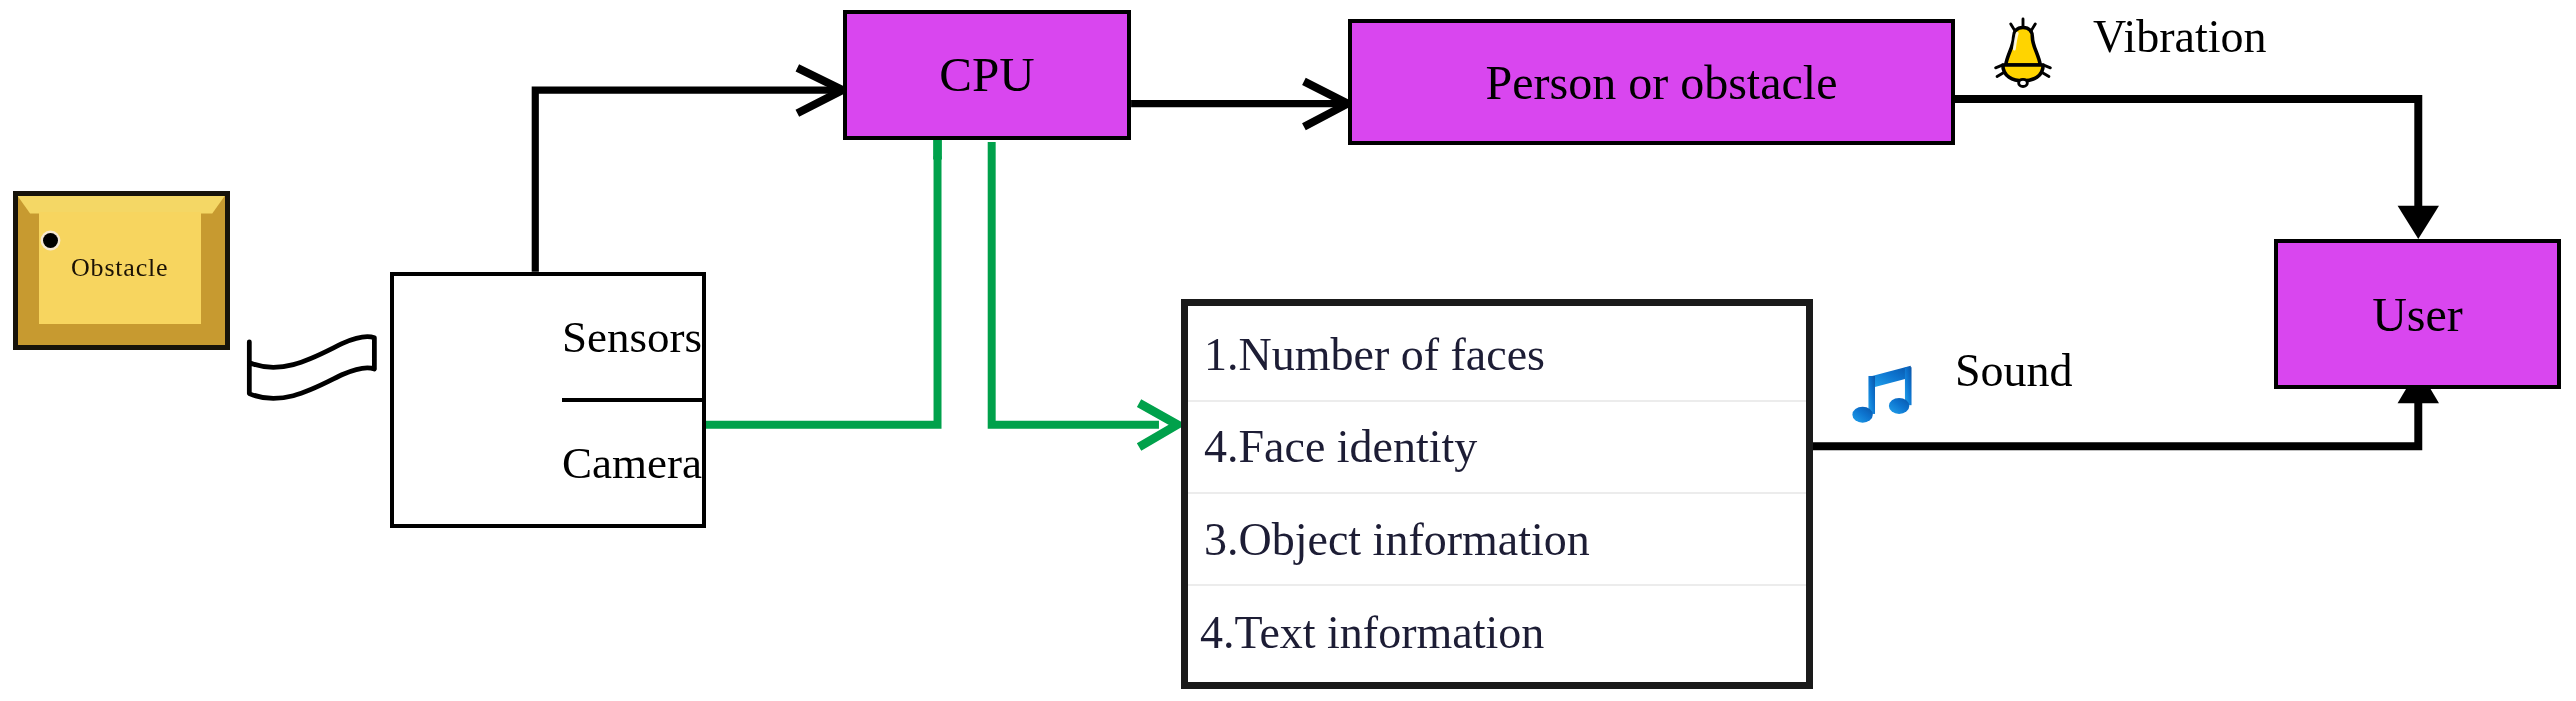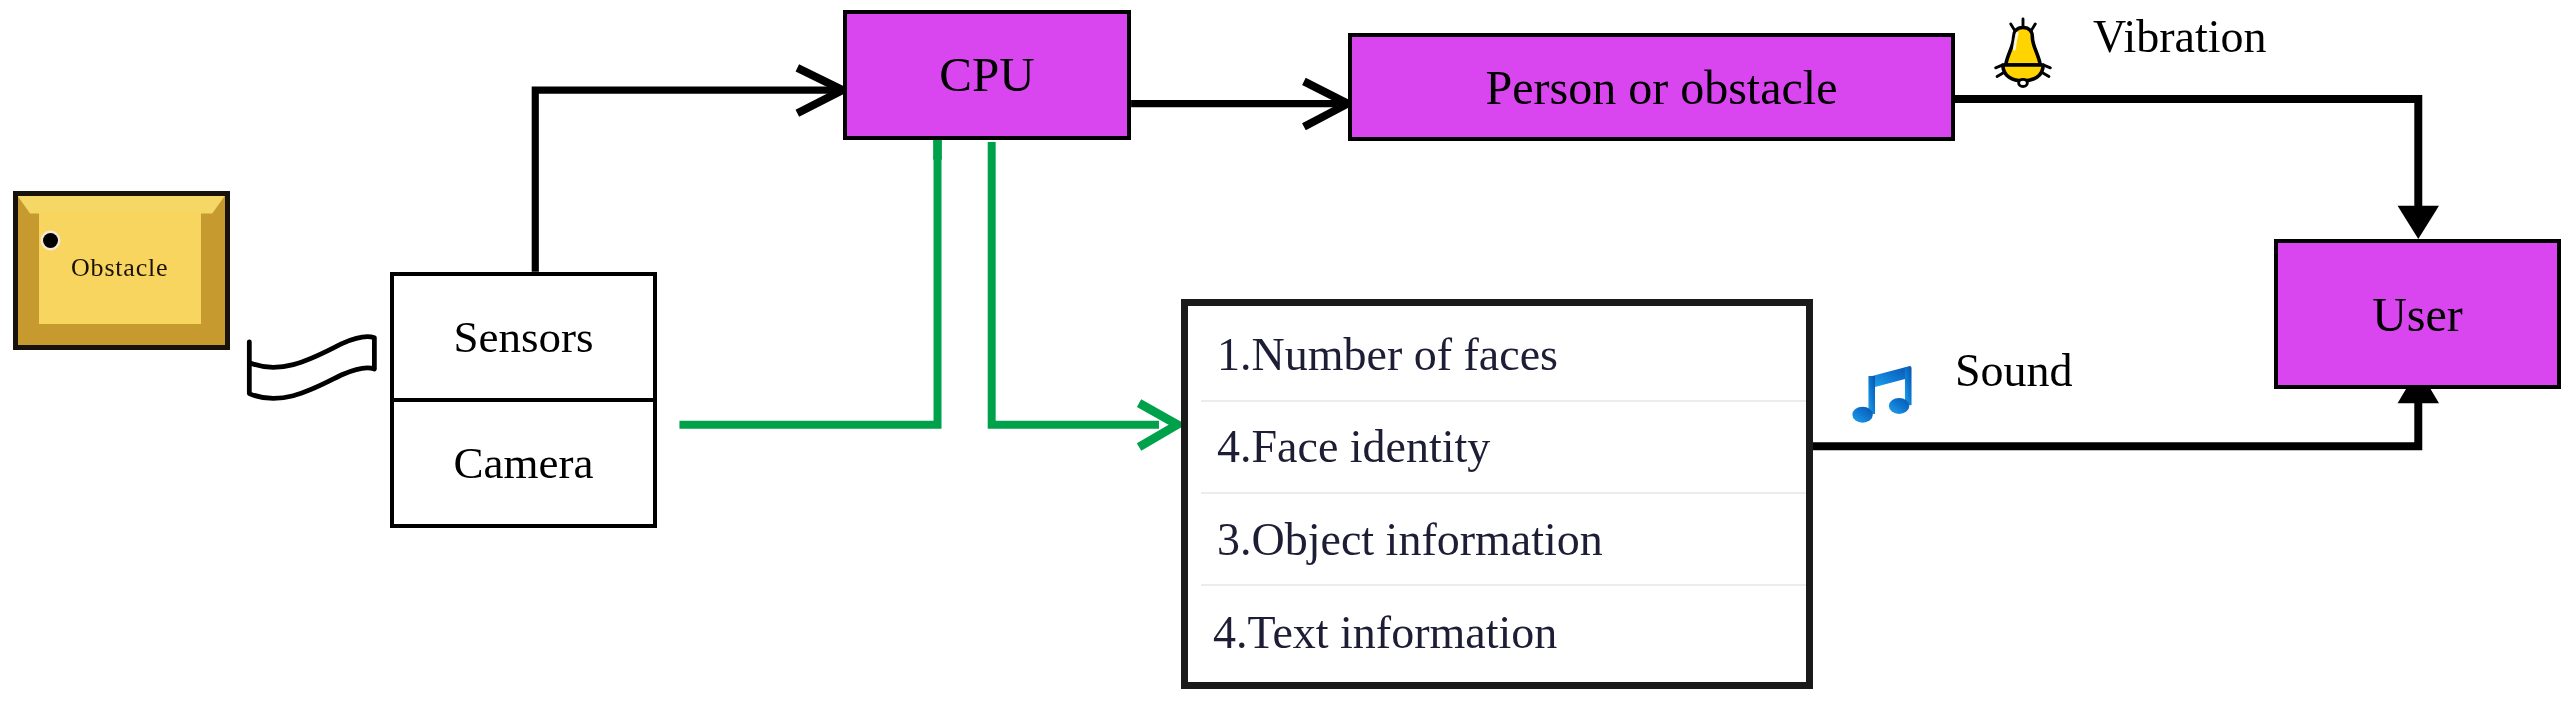--- a/index.html
+++ b/index.html
@@ -30,33 +30,34 @@
     border: 4px solid #000000;
     display: flex;
     align-items: center;
     justify-content: center;
     font-family: "Liberation Serif", "DejaVu Serif", serif;
     color: #000000;
     white-space: nowrap;
   }
 
   #cpu-box     { left: 843px; top: 9.6px;  width: 288px; height: 130px; font-size: 49px; }
-  #person-box  { left: 1348px; top: 33px;  width: 607px; height: 108px; font-size: 48px; padding-left: 20px; }
+  #person-box  { left: 1348px; top: 19px;  width: 607px; height: 126px; font-size: 48px; padding-left: 20px; }
   #user-box    { left: 2274px; top: 239px; width: 287px; height: 150px; font-size: 48px; }
 
   
   #sensor-stack {
     position: absolute;
     left: 390px; top: 272px;
-    width: 267px; height: 256px;
+    width: 316px; height: 256px;
     box-sizing: border-box;
     border: 4px solid #000000;
     background: #ffffff;
     display: flex;
     flex-direction: column;
+    align-items: flex-end;
   }
   #sensor-stack .cell {
     flex: 1 1 50%;
     display: flex;
     align-items: center;
     justify-content: center;
     font-size: 45px;
     color: #000000;
     white-space: nowrap;
   }
@@ -123,21 +124,20 @@
     flex: 1 1 25%;
     display: flex;
     align-items: center;
     padding-left: 16px;
     font-size: 46px;
     color: #1d1d35;
     white-space: nowrap;
     border-bottom: 2.4px solid #ececec;
     box-sizing: border-box;
     font-family: "Liberation Serif", "DejaVu Serif", serif;
-    margin-left: 13px;
   }
   #info-list .row:last-child { border-bottom: none; padding-left: 12px; }
 
   
   .edge-label {
     position: absolute;
     font-size: 46px;
     color: #000000;
     white-space: nowrap;
     font-family: "Liberation Serif", "DejaVu Serif", serif;

